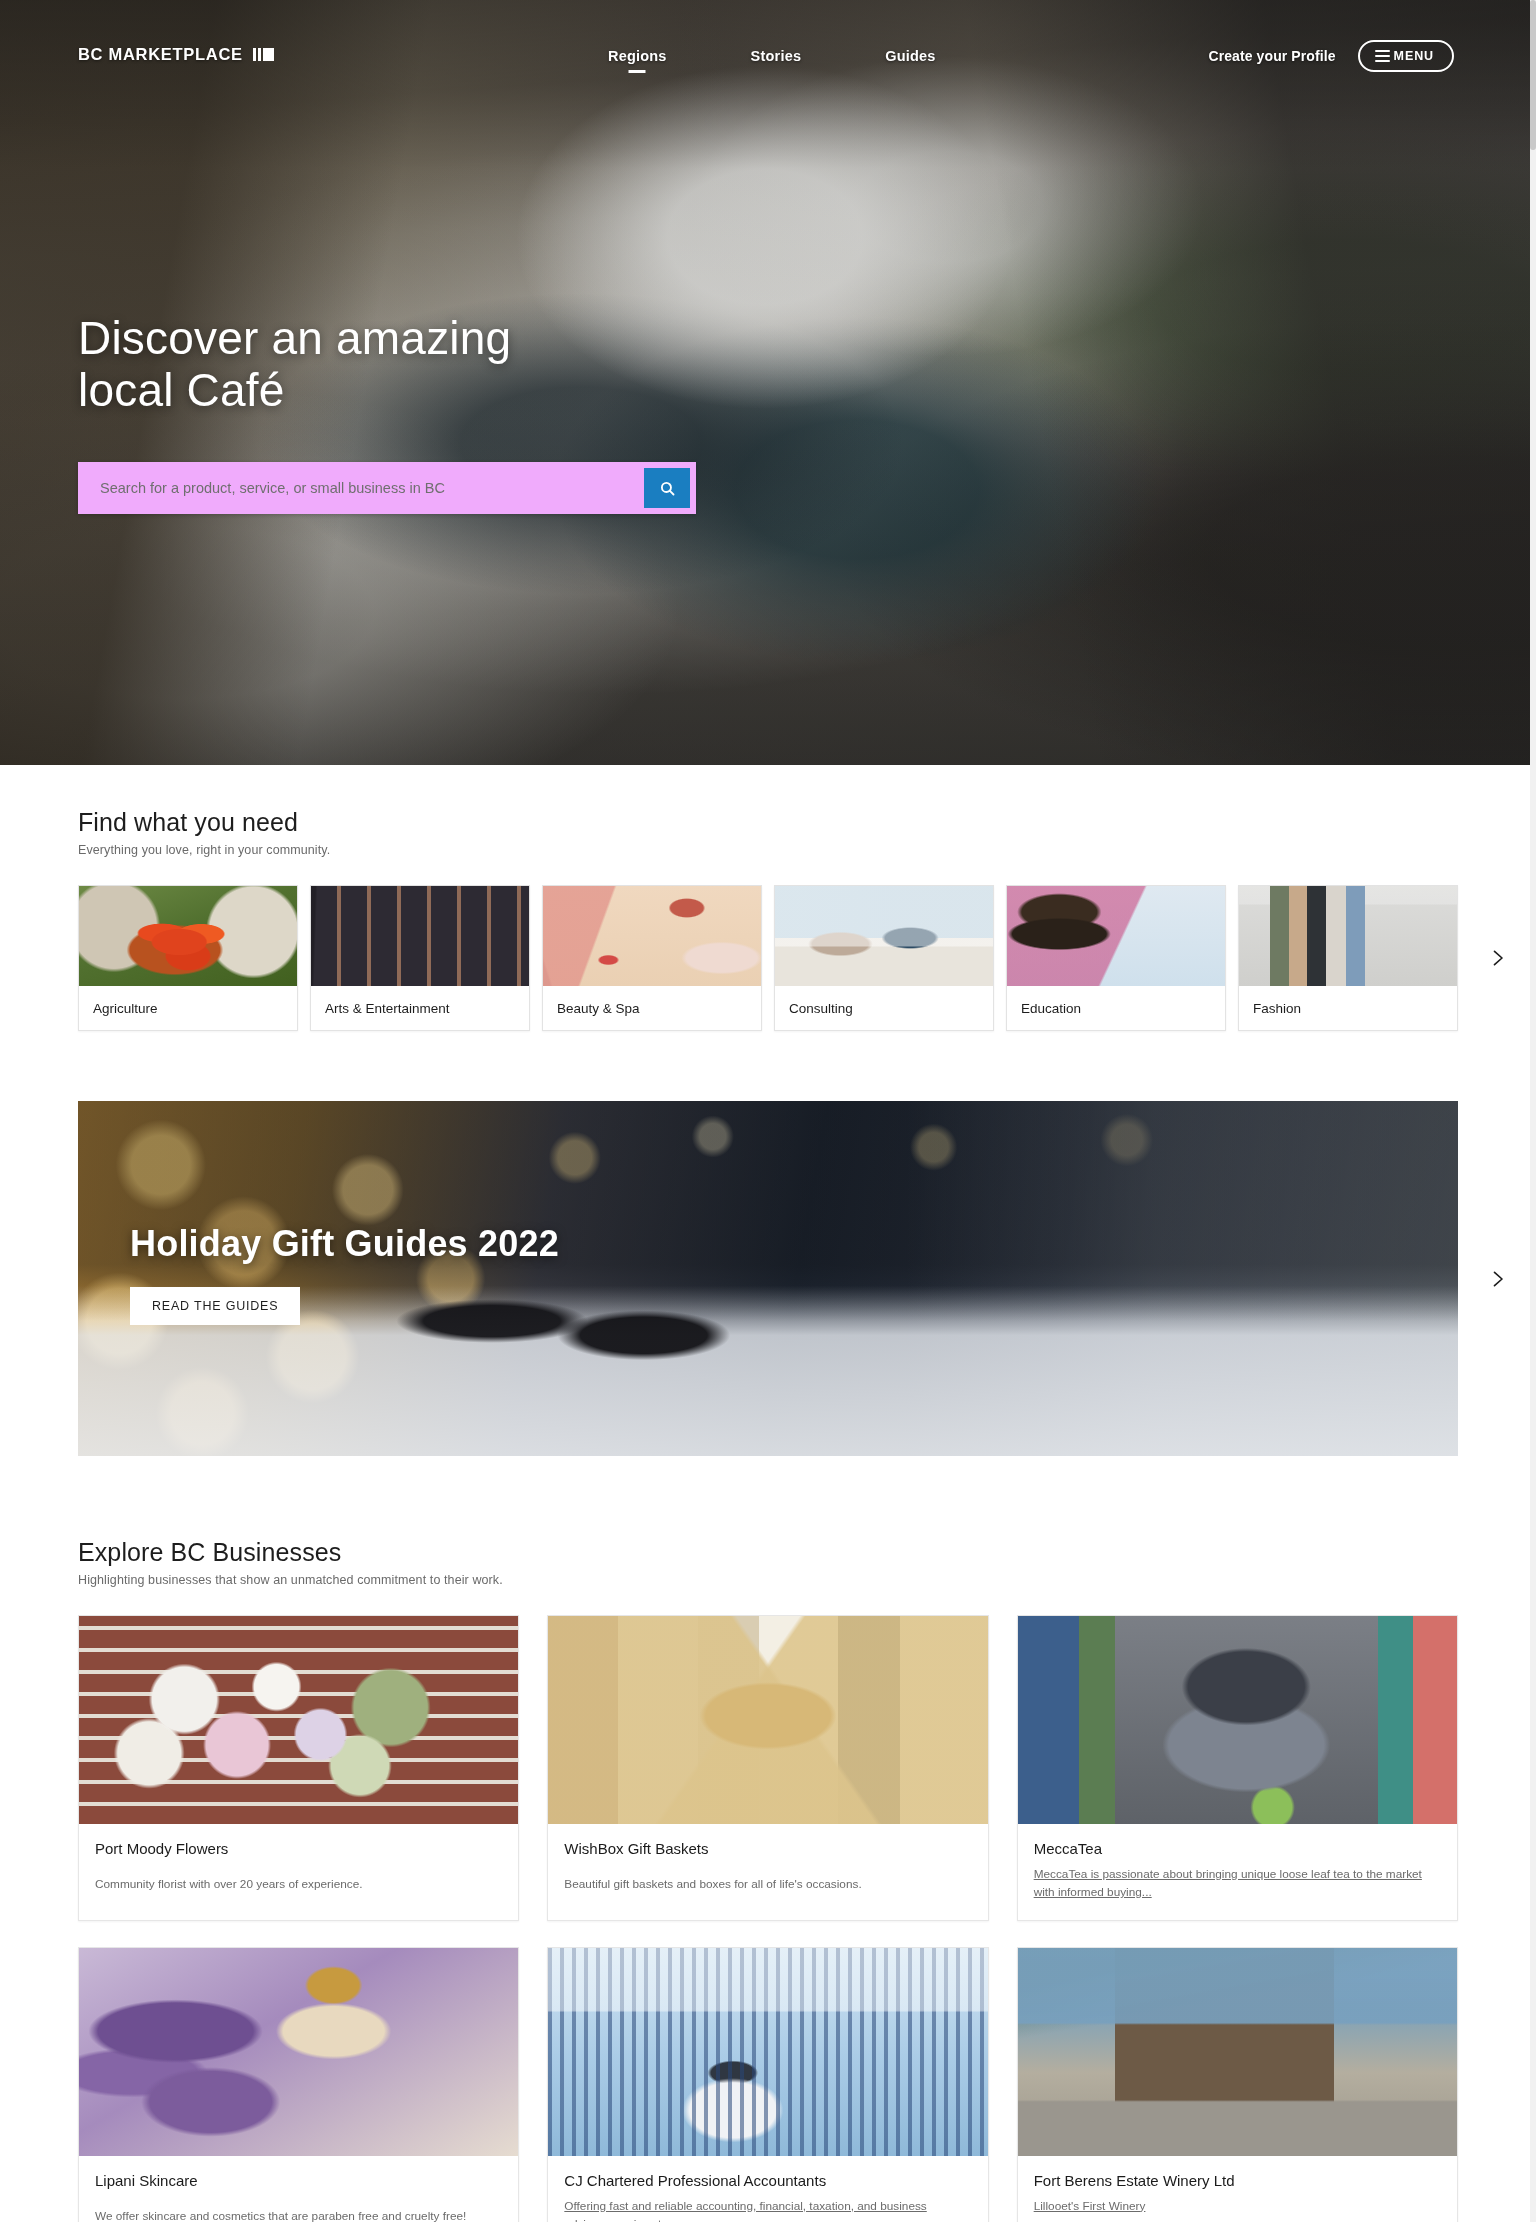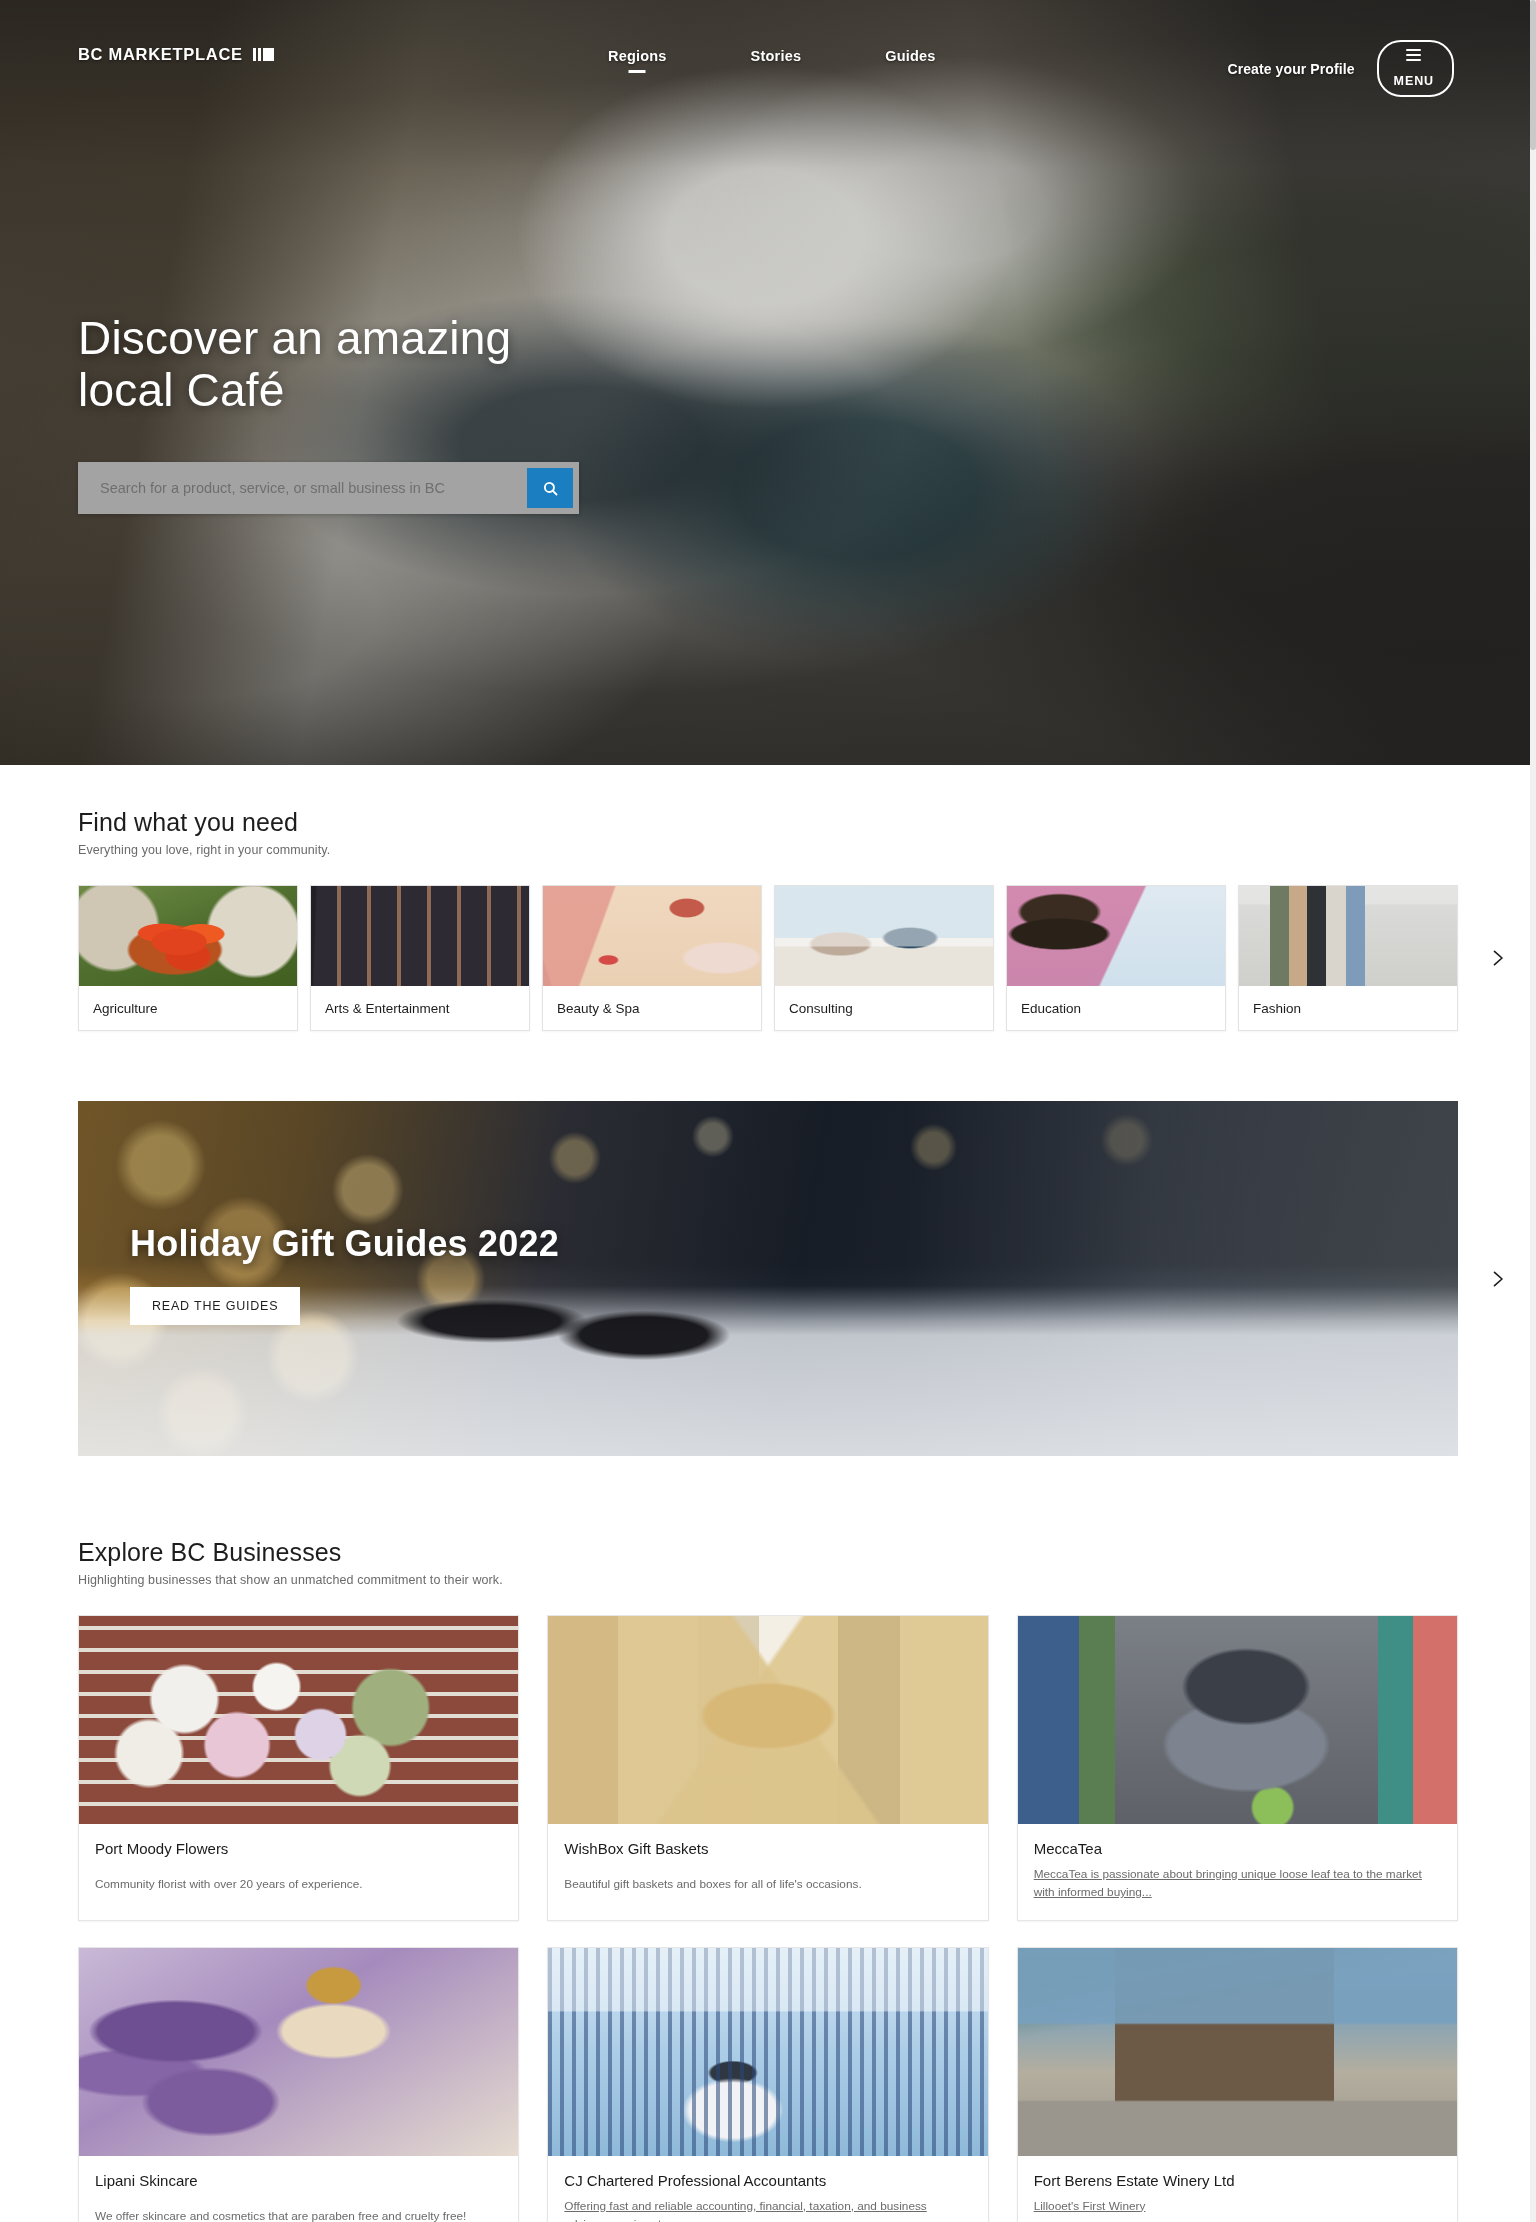--- a/index.html
+++ b/index.html
@@ -77,38 +77,37 @@
     content:""; position:absolute; left:50%; transform:translateX(-50%);
     bottom:0; width:17px; height:3px; background:#fff;
   }
 
   .nav-right { position:absolute; right:76px; top:40px; display:flex; align-items:center; gap:22px; z-index:7; }
   .create-profile {
     color:#fff; font-size:14px; font-weight:700; letter-spacing:.1px;
     text-shadow:0 1px 3px rgba(0,0,0,.6); cursor:pointer; white-space:nowrap;
   }
   .menu-btn {
-    display:flex; align-items:center; gap:13px;
+    display:flex; align-items:center; gap:4px;
     border:2px solid #fff; border-radius:24px; padding:7px 18px 7px 15px;
     color:#fff; font-size:12.5px; font-weight:700; letter-spacing:.9px; cursor:pointer;
     background: rgba(0,0,0,.05);
-    flex-direction: column;
   }
   .burger { display:inline-flex; flex-direction:column; gap:3px; }
   .burger i { display:block; width:15px; height:2px; background:#fff; border-radius:1px; }
 
   .hero-copy { position:absolute; left:78px; top:312px; z-index:5; }
   .hero-title {
     color:#fff; font-size:46px; line-height:1.14; font-weight:400; letter-spacing:.2px;
     text-shadow: 0 2px 10px rgba(0,0,0,.45);
     max-width: 640px; white-space: pre-line;
   }
   .searchbar {
-    position:absolute; left:78px; top:462px; width:501px; height:52px;
-    background:#a3a3a3; display:flex; align-items:center; z-index:5;
+    position:absolute; left:78px; top:462px; width:618px; height:52px;
+    background:#f0abfc; display:flex; align-items:center; z-index:5;
     box-shadow: 0 1px 4px rgba(0,0,0,.22);
   }
   .searchbar input {
     flex:1; height:100%; border:0; outline:0; background:transparent;
     padding: 0 14px 0 22px; font-size:14.5px; color:#3d3d3d;
     font-family:"Liberation Sans", sans-serif;
   }
   .searchbar input::placeholder { color:#6f6f6f; }
   .search-btn {
     width:46px; height:40px; margin-right:6px;

